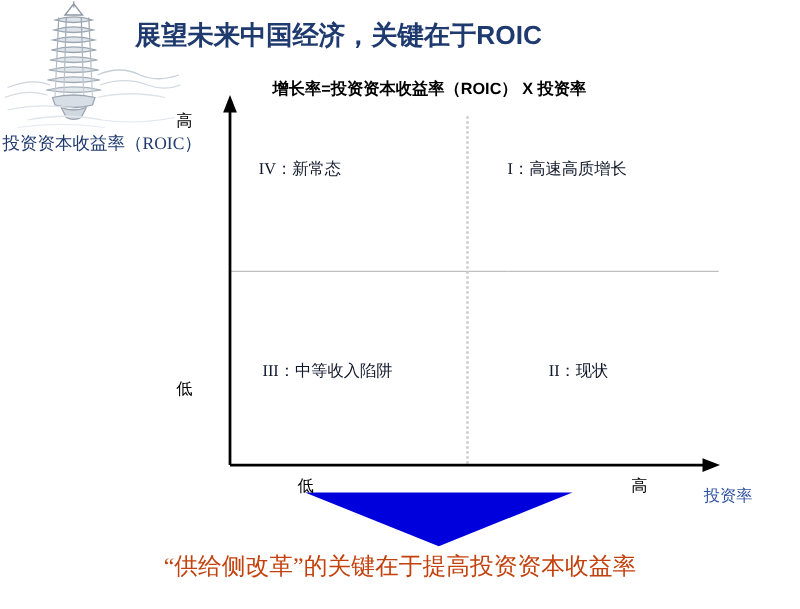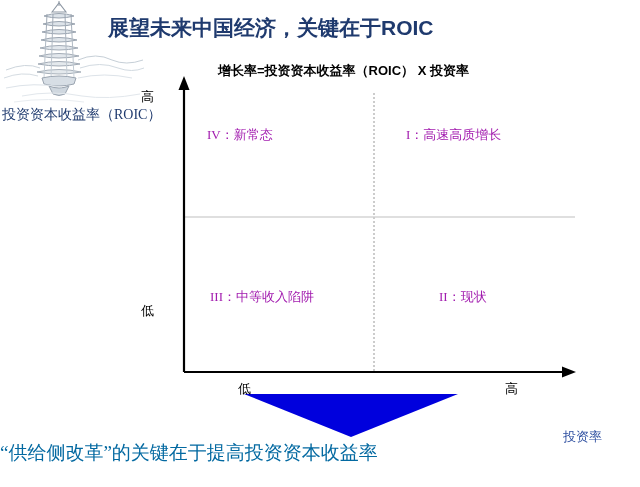--- a/index.html
+++ b/index.html
@@ -59,43 +59,42 @@
     font-weight:normal;
     color:#1F3A6E;
     white-space:nowrap;
   }
   #x-axis-title{
     position:absolute;left:563px;top:388px;
     font-family:"Liberation Serif", serif;
     font-size:13px;
     color:#2E4FA0;
     white-space:nowrap;
-    margin-top:40px;
   }
 
   
   .quad{
     position:absolute;
     font-family:"Liberation Serif", serif;
     font-size:13px;
-    color:#a21caf;
+    color:#0f172a;
     white-space:nowrap;
   }
   #quad-4{left:207px;top:126px;}
   #quad-1{left:406px;top:126px;}
   #quad-3{left:210px;top:288px;}
   #quad-2{left:419px;top:288px;margin-left:20px;}
 
   
   #caption{
     position:absolute;left:0;top:440px;width:640px;
-    text-align:left;
+    text-align:center;
     font-family:"Liberation Serif", serif;
     font-size:19px;
-    color:#0369a1;
+    color:#c2410c;
     white-space:nowrap;
   }
 </style>
 </head>
 <body>
 
 <div id="slide">
 
   <svg id="pagoda-art" viewBox="0 0 140 112" xmlns="http://www.w3.org/2000/svg">
     <defs>

